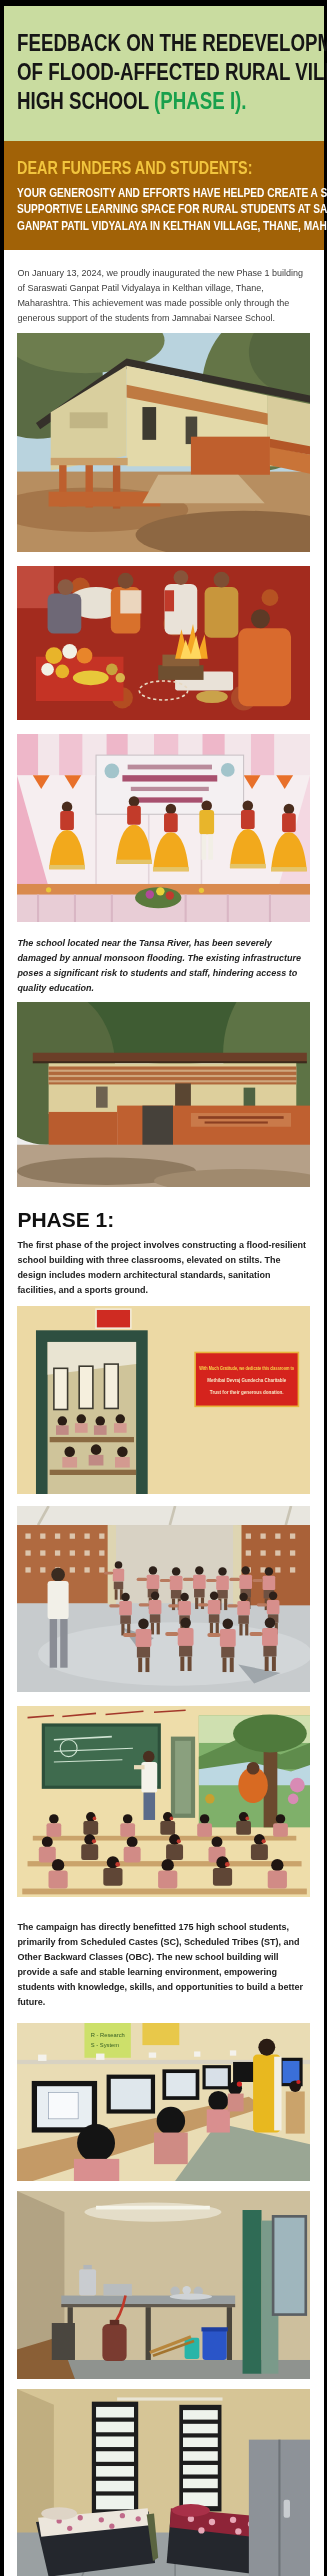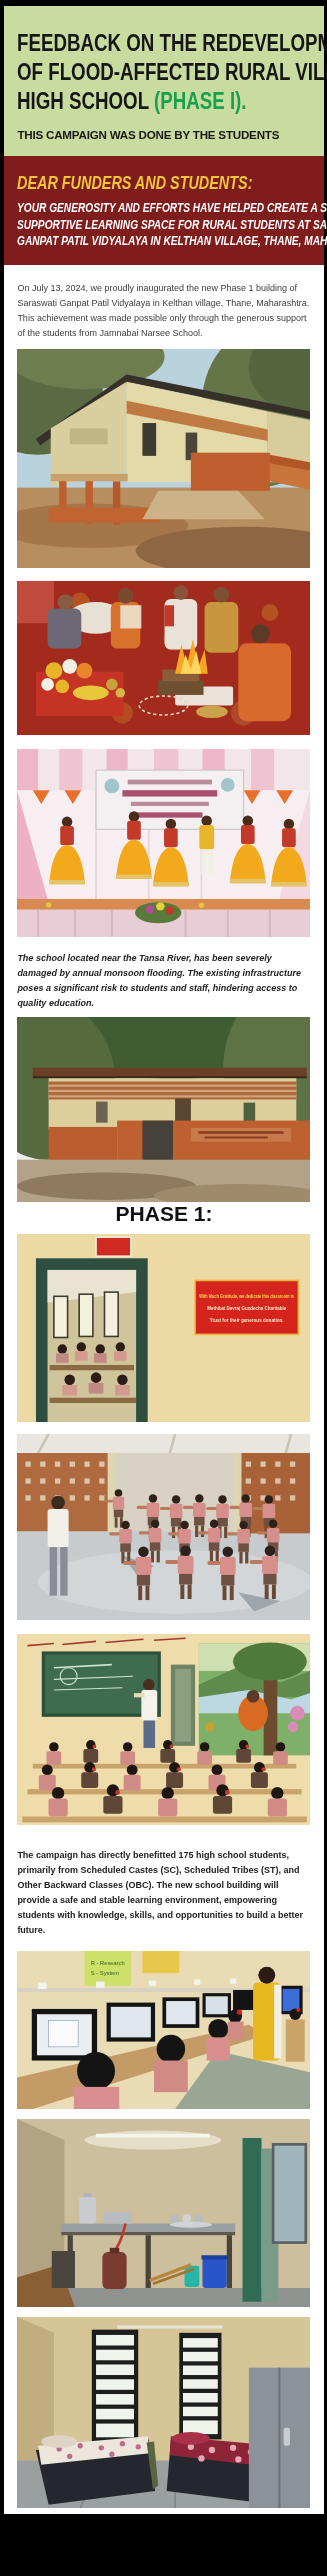--- a/index.html
+++ b/index.html
@@ -5,21 +5,21 @@
   html,body{margin:0;padding:0;}
   body{width:328px;background:#000;font-family:"Liberation Sans",sans-serif;}
   .page{margin:6.3px 3.7px 10.6px 3.7px;background:#ffffff;}
   
   .header{background:#c9dca0;padding:22px 13.7px 13.7px 13.7px;}
   .cond{transform:scaleX(0.78);transform-origin:left top;width:128%;}
   .title-line{font-size:24px;line-height:29px;font-weight:700;color:#161616;letter-spacing:0;white-space:nowrap;}
   .accent{color:#18a04c;}
   .subtitle{margin-top:11.6px;font-size:11.6px;line-height:15.3px;font-weight:700;color:#181818;letter-spacing:-0.2px;}
   
-  .banner{background:#7f1d1d;padding:17px 13.7px 16px 13.7px;font-style:italic;}
+  .banner{background:#a16207;padding:17px 13.7px 16px 13.7px;}
   .banner-heading{font-size:18px;line-height:21px;font-weight:700;color:#f2c53d;white-space:nowrap;transform:scaleX(0.8);transform-origin:left top;width:125%;}
   .banner-line{font-size:12.7px;line-height:16.4px;font-weight:700;color:#ffffff;white-space:nowrap;transform:scaleX(0.8);transform-origin:left top;width:125%;}
   .banner-body{margin-top:6.3px;}
   
   .content{padding:0 13.7px 6.3px 13.7px;}
   p.regular{font-size:9px;line-height:15px;color:#3c3c3c;margin:0;}
   p.bold{font-size:9px;line-height:15px;color:#222222;font-weight:700;margin:0;}
   .phase-heading{font-size:21px;line-height:24px;font-weight:800;color:#111111;margin:0;}
   .photo{width:293px;overflow:hidden;background:#eee;}
   .photo svg{display:block;width:100%;height:100%;}
@@ -29,36 +29,35 @@
 
 <div class="page">
 
   <div class="header">
     <div class="cond">
       <div class="title-line">FEEDBACK ON THE REDEVELOPMENT</div>
       <div class="title-line">OF FLOOD-AFFECTED RURAL VILLAGE</div>
       <div class="title-line"><span>HIGH SCHOOL </span><span class="accent">(PHASE I).</span></div>
     </div>
     <div class="subtitle">
-      <div>THIS CAMPAIGN WAS DONE BY THE STUDENTS</div>
     </div>
   </div>
 
   <div class="banner">
     <div class="banner-heading">DEAR FUNDERS AND STUDENTS:</div>
     <div class="banner-body">
       <div class="banner-line">YOUR GENEROSITY AND EFFORTS HAVE HELPED CREATE A SAFE AND</div>
       <div class="banner-line">SUPPORTIVE LEARNING SPACE FOR RURAL STUDENTS AT SARASWATI</div>
       <div class="banner-line">GANPAT PATIL VIDYALAYA IN KELTHAN VILLAGE, THANE, MAHARASHTRA.</div>
     </div>
   </div>
 
   <div class="content">
 
-    <p class="regular" style="margin-top:16px;">On July 13, 2024, we proudly inaugurated the new Phase 1 building of Saraswati Ganpat Patil Vidyalaya in Kelthan village, Thane, Maharashtra. This achievement was made possible only through the generous support of the students from Jamnabai Narsee School.</p>
+    <p class="regular" style="margin-top:16px;">On January 13, 2024, we proudly inaugurated the new Phase 1 building of Saraswati Ganpat Patil Vidyalaya in Kelthan village, Thane, Maharashtra. This achievement was made possible only through the generous support of the students from Jamnabai Narsee School.</p>
 
     <div class="photo" style="height:219px;margin-top:7.4px;" title="New Phase 1 school building elevated on stilts">
       <svg viewBox="0 0 556 414" preserveAspectRatio="none">
         <rect width="556" height="270" fill="#b9d3de"></rect>
         <ellipse cx="38" cy="85" rx="125" ry="115" fill="#5a6b44"></ellipse>
         <ellipse cx="130" cy="14" rx="150" ry="62" fill="#6d7d4e"></ellipse>
         <ellipse cx="468" cy="110" rx="118" ry="150" fill="#647547"></ellipse>
         <ellipse cx="540" cy="36" rx="100" ry="84" fill="#55663f"></ellipse>
         <rect y="262" width="556" height="152" fill="#b78e60"></rect>
         <ellipse cx="140" cy="334" rx="185" ry="42" fill="#a4764a"></ellipse>
@@ -207,21 +206,22 @@
         <rect x="238" y="196" width="58" height="86" fill="#46413a"></rect>
         <rect x="330" y="210" width="190" height="26" fill="#c97a4a"></rect>
         <rect x="344" y="216" width="162" height="5" fill="#8a3f22"></rect>
         <rect x="356" y="226" width="120" height="4" fill="#8a3f22"></rect>
         <rect x="0" y="270" width="556" height="80" fill="#b5a088"></rect>
         <ellipse cx="170" cy="320" rx="170" ry="26" fill="#8f7a60"></ellipse>
         <ellipse cx="420" cy="338" rx="160" ry="22" fill="#a08a6e"></ellipse>
       </svg>
     </div>
 
-    <h2 class="phase-heading" style="text-align:center;">PHASE 1:</h2>
+    <h2 class="phase-heading" style="margin-top:21px;">PHASE 1:</h2>
+    <p class="bold" style="margin-top:6.3px;">The first phase of the project involves constructing a flood-resilient school building with three classrooms, elevated on stilts. The design includes modern architectural standards, sanitation facilities, and a sports ground.</p>
 
     <div class="photo" style="height:188px;margin-top:7.4px;" title="Classroom in session with dedication plaque">
       <svg viewBox="0 0 556 356" preserveAspectRatio="none">
         <rect width="556" height="356" fill="#ecd9a4"></rect>
         <rect x="150" y="6" width="66" height="36" fill="#cf2b22" stroke="#f2ecd8" stroke-width="3"></rect>
         <rect x="36" y="46" width="212" height="310" fill="#2e4f40"></rect>
         <rect x="58" y="68" width="168" height="288" fill="#cfc49a"></rect>
         <polygon points="58,68 226,68 226,110 58,130" fill="#e9e4d2"></polygon>
         <rect x="70" y="118" width="26" height="78" fill="#f5efdd" stroke="#3d3a30" stroke-width="3"></rect>
         <rect x="118" y="114" width="26" height="80" fill="#f5efdd" stroke="#3d3a30" stroke-width="3"></rect>

